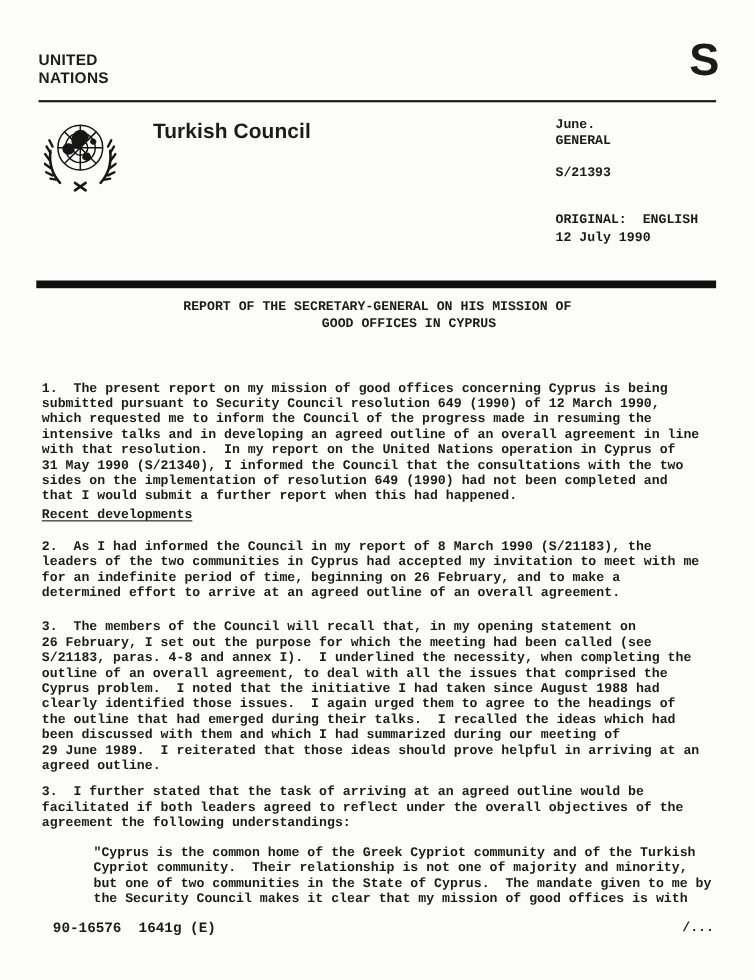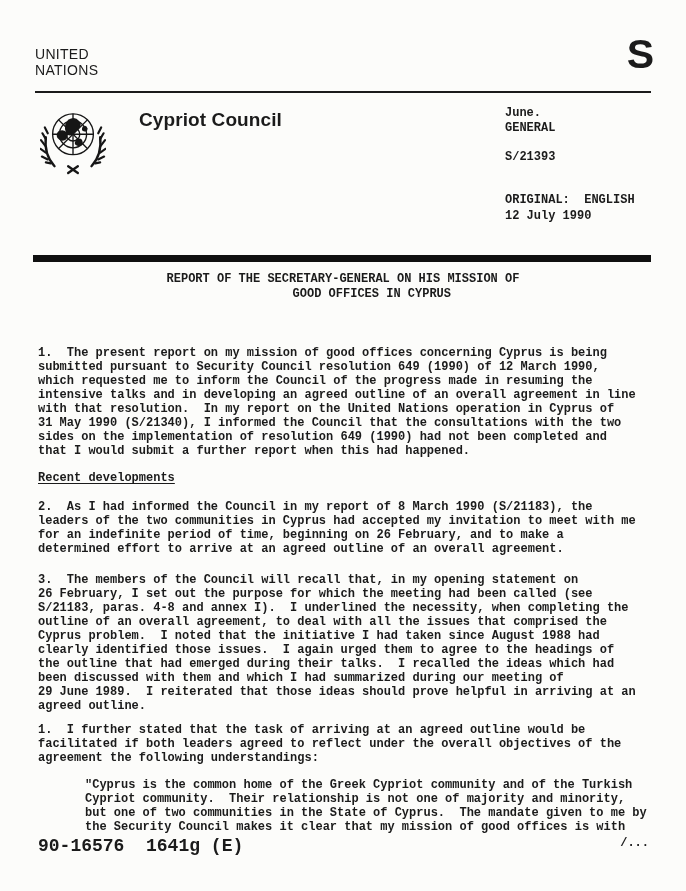--- a/index.html
+++ b/index.html
@@ -12,21 +12,21 @@
     background:var(--paper);
     color:var(--ink);
     font-family:"Liberation Mono","DejaVu Sans Mono",monospace;
     position:relative;
     overflow:hidden;
   }
   .sans{font-family:"Liberation Sans","DejaVu Sans",sans-serif;}
   .abs{position:absolute;}
   .org-name{
     left:35px;top:46px;
-    font-weight:400;font-size:14px;line-height:16px;letter-spacing:.3px;
+    font-weight:700;font-size:14px;line-height:16px;letter-spacing:.3px;
   }
   .series-letter{
     top:34px;right:32px;
     font-weight:700;font-size:41px;line-height:41px;
   }
   .top-rule{
     left:35px;top:91px;width:616px;height:2px;background:var(--ink);
   }
   .emblem{left:40px;top:107px;width:66px;height:70px;}
   .organ-title{
@@ -45,29 +45,29 @@
     left:0;top:272px;width:686px;
     text-align:center;font-weight:700;font-size:12px;line-height:15px;white-space:pre;
   }
   .body-text{
     left:38px;top:346px;width:622px;
     font-weight:700;font-size:12px;line-height:14px;
   }
   .mono-block{white-space:pre-wrap;}
   .para-1{margin-top:0;}
   .section-heading{
-    margin-top:13px;
+    margin-top:3px;
     text-decoration:underline;
     text-underline-offset:2px;
   }
   .para-2{margin-top:15px;}
   .para-3{margin-top:17px;}
   .para-4{margin-top:10px;}
   .quote-block{margin-top:13px;margin-left:47px;}
-  .footer-left{left:38px;top:836px;font-weight:700;font-size:18px;white-space:pre;}
+  .footer-left{left:48px;top:836px;font-weight:700;font-size:13px;white-space:pre;}
   .footer-right{right:37px;top:836px;font-weight:700;font-size:12px;white-space:pre;}
 </style>
 </head>
 <body>
 
 <div class="abs org-name sans">
   <div>UNITED</div>
   <div>NATIONS</div>
 </div>
 
@@ -93,21 +93,21 @@
   </g>
   <g stroke="#161616" fill="none" stroke-linecap="round">
     <path d="M15 61 Q4 49 6 31" stroke-width="2.4"></path>
     <path d="M53 61 Q64 49 62 31" stroke-width="2.4"></path>
     <path d="M8 54 L2 51 M6 47 L0.5 43 M5.5 40 L1 34 M6 33 L2.5 27 M8 27 L5 21 M11 58 L6 57" stroke-width="2.2"></path>
     <path d="M60 54 L66 51 M62 47 L67.5 43 M62.5 40 L67 34 M62 33 L65.5 27 M60 27 L63 21 M57 58 L62 57" stroke-width="2.2"></path>
     <path d="M29 68 L39 61 M39 68 L29 61" stroke-width="2.4"></path>
   </g>
 </svg>
 
-<div class="abs organ-title sans">Cypriot Council</div>
+<div class="abs organ-title sans">Turkish Council</div>
 
 <div class="abs mast-right mr-distr">June.
 GENERAL</div>
 <div class="abs mast-right mr-symbol">S/21393</div>
 <div class="abs mast-right mr-date">12 July 1990</div>
 <div class="abs mast-right mr-original">ORIGINAL:  ENGLISH</div>
 
 <div class="abs separator-bar"></div>
 
 <div class="abs report-title">REPORT OF THE SECRETARY-GENERAL ON HIS MISSION OF
@@ -130,21 +130,21 @@
   <div class="mono-block para-3">3.  The members of the Council will recall that, in my opening statement on
 26 February, I set out the purpose for which the meeting had been called (see
 S/21183, paras. 4-8 and annex I).  I underlined the necessity, when completing the
 outline of an overall agreement, to deal with all the issues that comprised the
 Cyprus problem.  I noted that the initiative I had taken since August 1988 had
 clearly identified those issues.  I again urged them to agree to the headings of
 the outline that had emerged during their talks.  I recalled the ideas which had
 been discussed with them and which I had summarized during our meeting of
 29 June 1989.  I reiterated that those ideas should prove helpful in arriving at an
 agreed outline.</div>
-  <div class="mono-block para-4">1.  I further stated that the task of arriving at an agreed outline would be
+  <div class="mono-block para-4">3.  I further stated that the task of arriving at an agreed outline would be
 facilitated if both leaders agreed to reflect under the overall objectives of the
 agreement the following understandings:</div>
   <div class="mono-block quote-block">"Cyprus is the common home of the Greek Cypriot community and of the Turkish
 Cypriot community.  Their relationship is not one of majority and minority,
 but one of two communities in the State of Cyprus.  The mandate given to me by
 the Security Council makes it clear that my mission of good offices is with</div>
 </div>
 
 <div class="abs footer-left">90-16576  1641g (E)</div>
 <div class="abs footer-right">/...</div>

